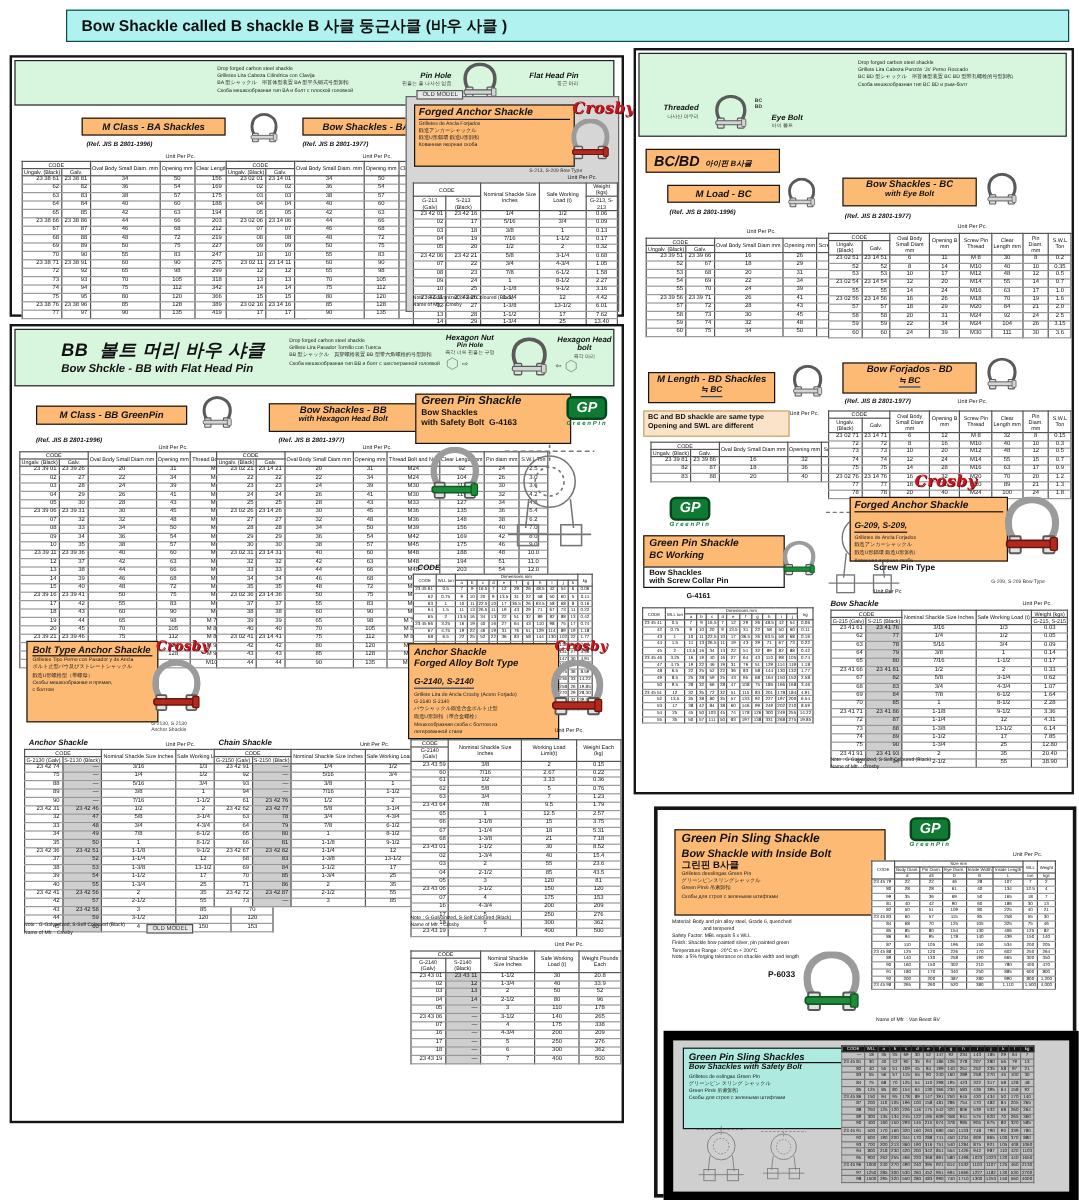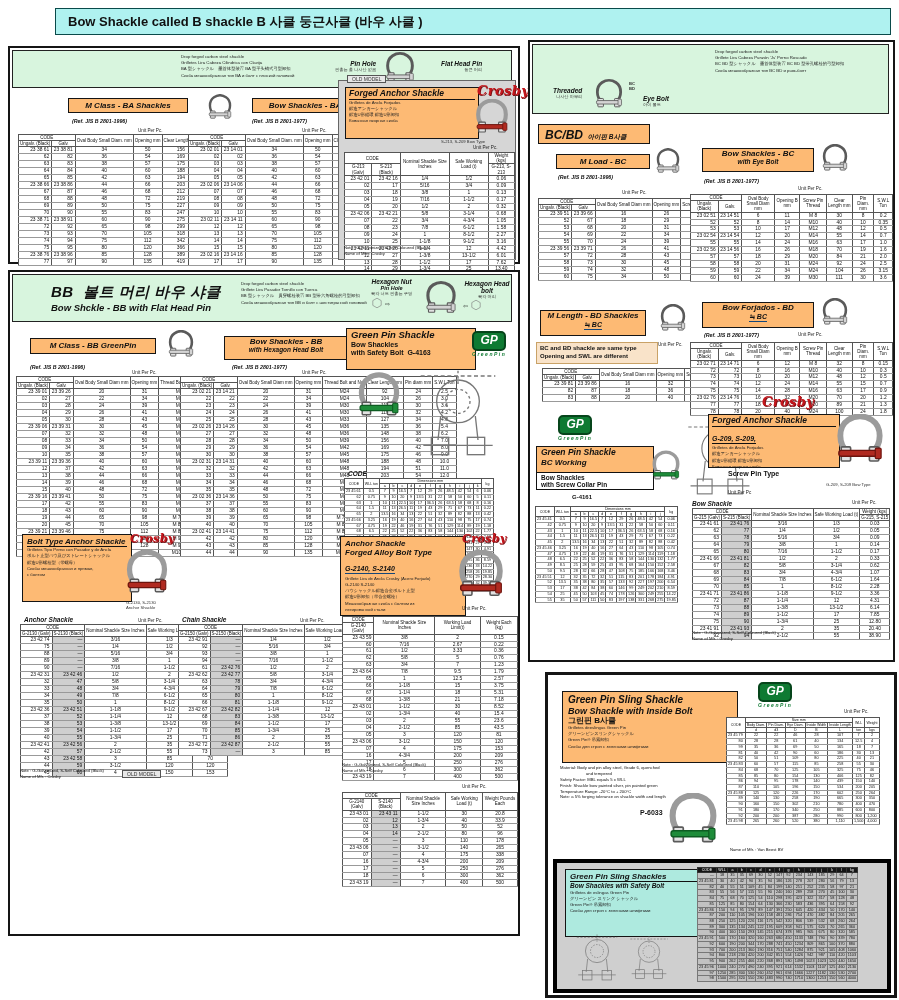--- a/index.html
+++ b/index.html
@@ -3331,21 +3331,21 @@
               <td>380</td>
               <td>1,110</td>
               <td>1,500</td>
               <td>4,000</td>
             </tr>
           </tbody>
         </table>
     </div>
     <div class="abs note" style="left:182px;top:172px">Name of Mfr. : Van Beest BV</div>
 
-    <div class="abs" style="left:5px;top:184px;width:330px;height:126px;background:#cfcfcf;border:4px solid #000000">
+    <div class="abs" style="left:5px;top:184px;width:330px;height:126px;background:#cfcfcf;border:8px solid #000000">
       <div class="abs cb" style="left:8px;top:6px;width:128px;height:62px;text-align:left;padding:2px 4px;background:#aeeadf">
         <div style="font-size:8px;border-bottom:1px solid #111">Green Pin Sling Shackles</div>
         <div style="font-size:6.5px">Bow Shackles with Safety Bolt</div>
         <div class="desc" style="font-style:normal;font-weight:normal">
           <div>Grilletes de eslingas Green Pin</div>
             <div>グリーンピン スリング シャックル</div>
             <div>Green Pin® 吊索卸扣</div>
             <div>Скобы для строп с зелеными штифтами</div>
         </div>
       </div>

